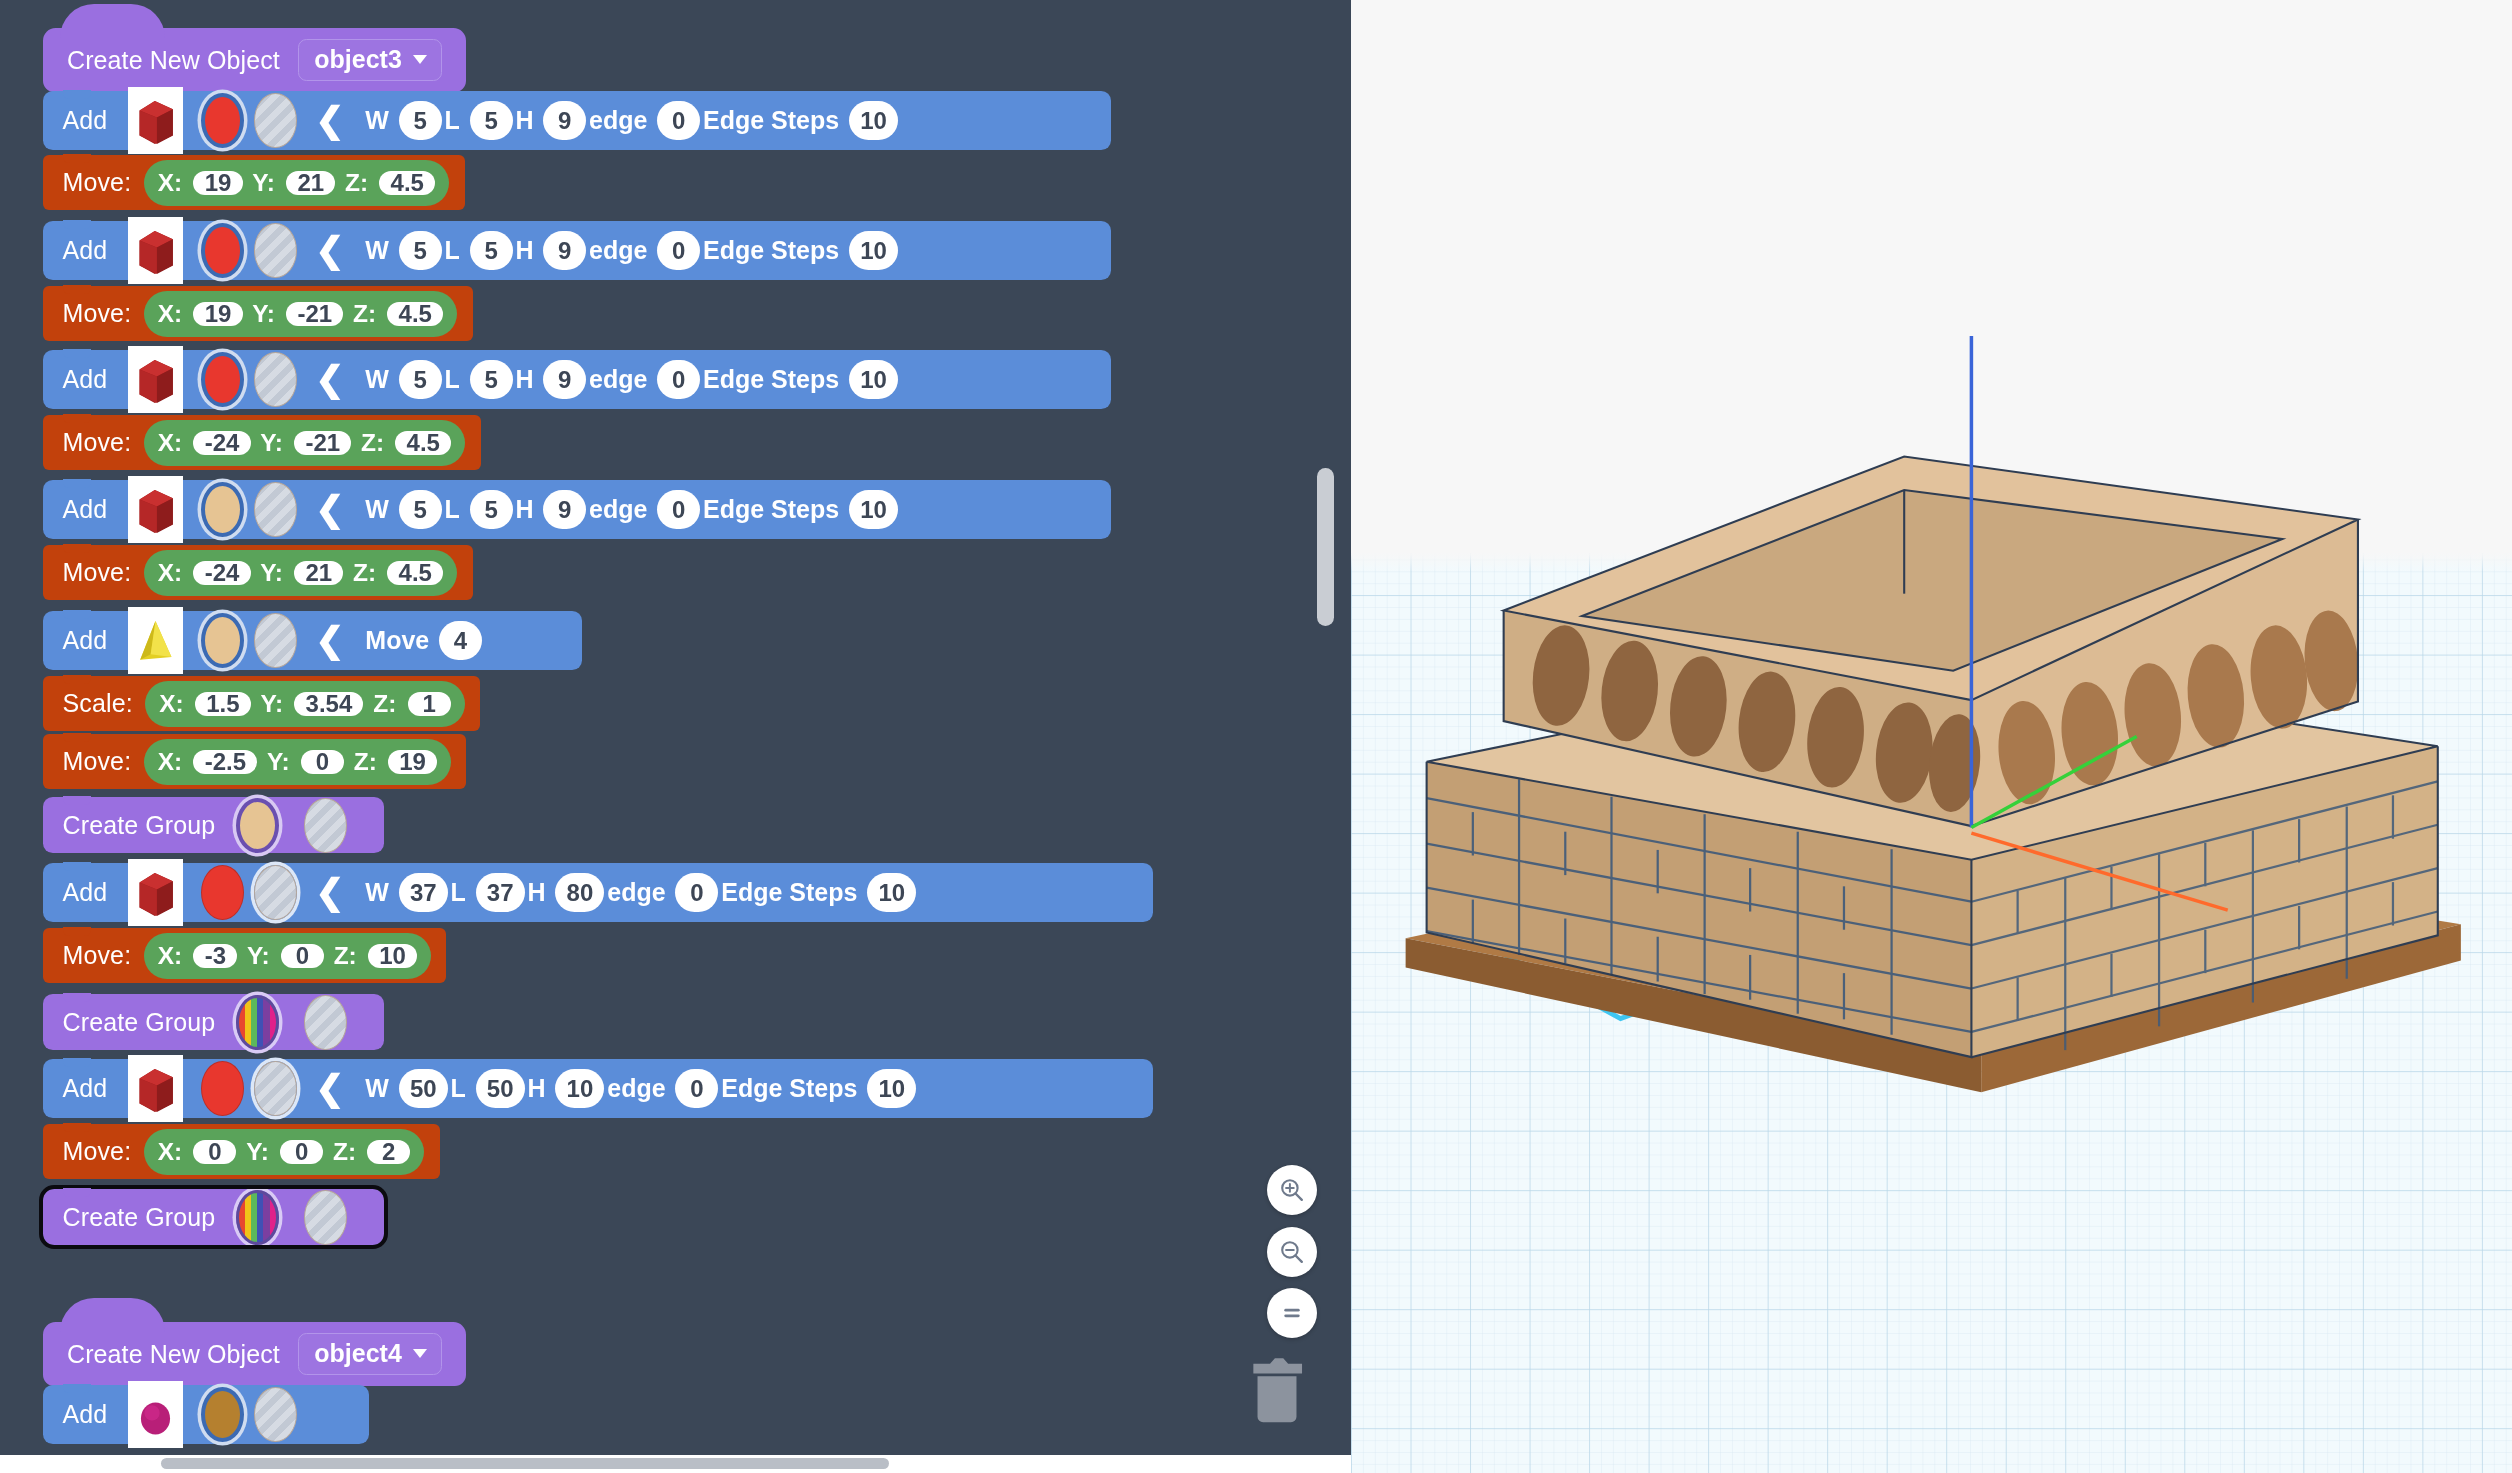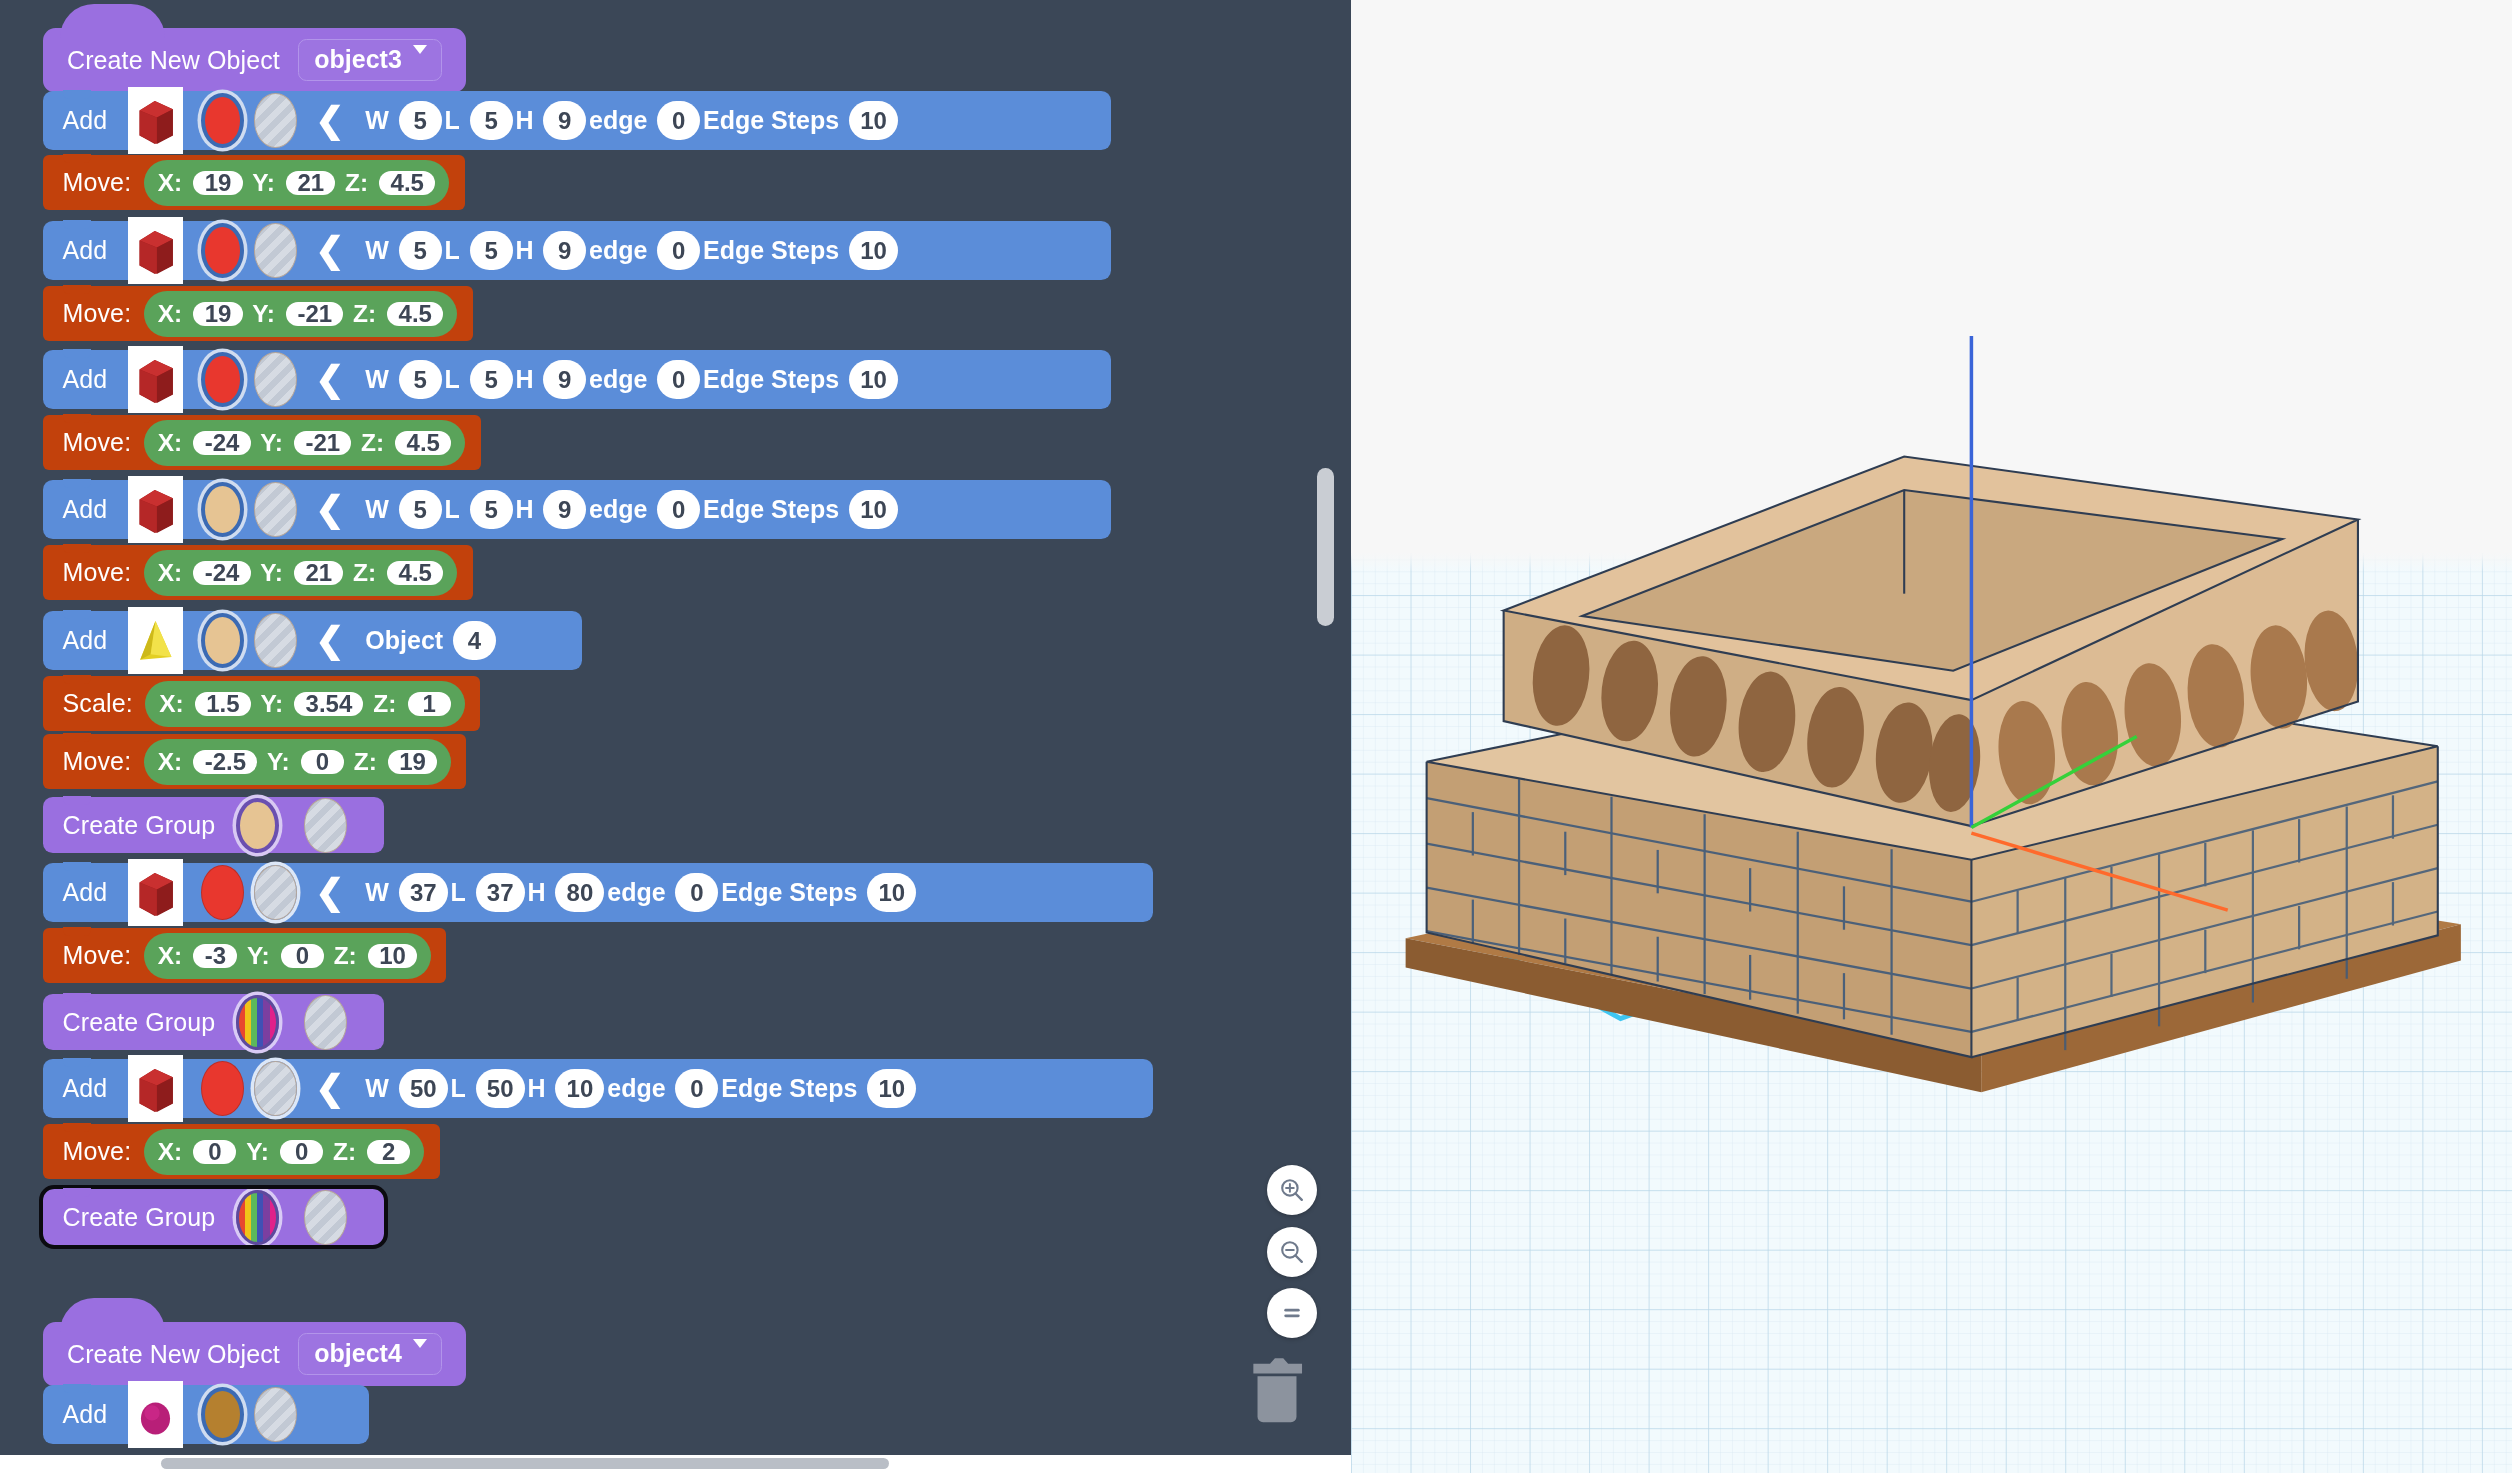--- a/index.html
+++ b/index.html
@@ -68,21 +68,21 @@
     width: 105px; height: 34px;
     background: #9a6fe0;
     border-radius: 56px 56px 0 0;
   }
   .dropdown {
     margin-left: 18px;
     padding: 5.6px 14px 6.3px 15.4px;
     border: 1.4px solid #b294ea;
     border-radius: 8.4px;
     font-size: 25px;
-    display: flex; align-items: flex-start; gap: 11.2px;
+    display: flex; align-items: center; gap: 11.2px;
     background: rgba(255,255,255,0.04);
   }
   .caret {
     width: 0; height: 0;
     border-left: 7.7px solid transparent;
     border-right: 7.7px solid transparent;
     border-top: 9px solid #fff;
   }
 
   .blk-add {
@@ -433,21 +433,21 @@
         <span class="shape-tile">
           <svg width="43" height="52" viewBox="0 0 62 74">
               <polygon points="31,8 54,60 9,64" fill="#e3cf24"></polygon>
               <polygon points="31,8 9,64 24,56" fill="#cdb91a"></polygon>
               <polygon points="31,8 54,60 24,56" fill="#f2e24a"></polygon>
             </svg>
         </span>
         <span class="swatch ring" style="background:#e6c493"></span>
         <span class="swatch hatch"></span>
         <span class="chev">❮</span>
-        <span class="dim-label">Object</span>
+        <span class="dim-label">Move</span>
         <span class="pill">4</span>
       </div>
 
       <div class="blk blk-move" style="left:43px; top:676px;">
         <span class="lbl">Scale:</span>
         <span class="xyz">
           <span class="axis">X:</span>
           <span class="pill">1.5</span>
           <span class="axis">Y:</span>
           <span class="pill">3.54</span>

